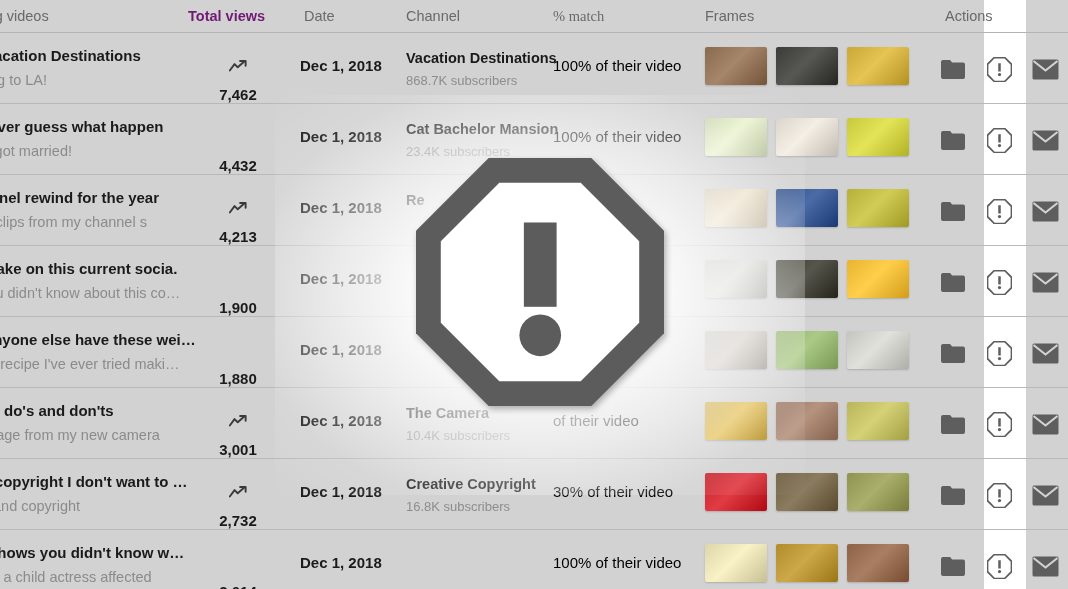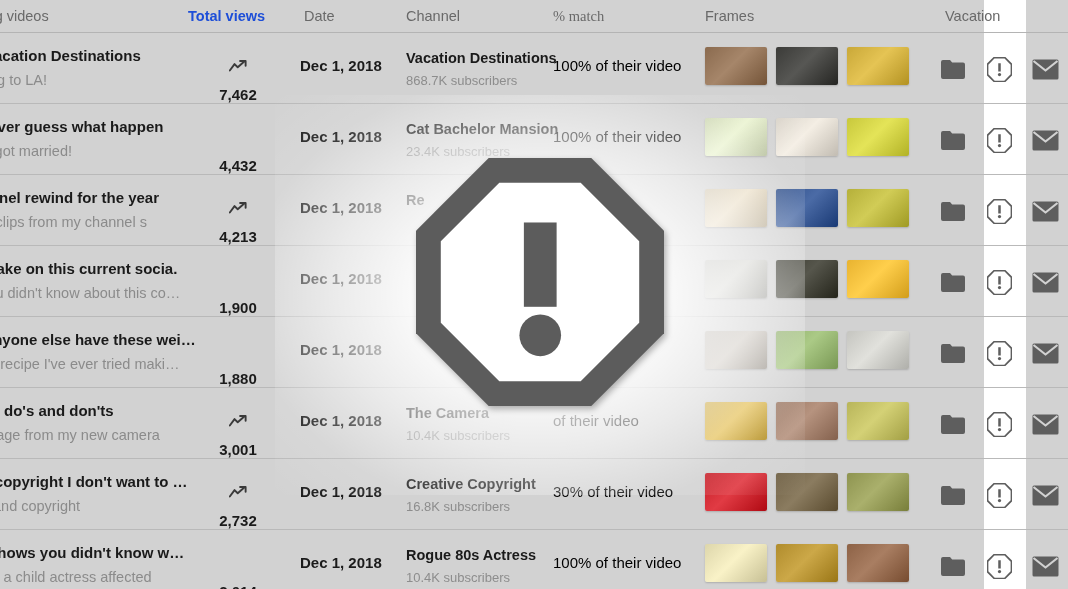--- a/index.html
+++ b/index.html
@@ -35,21 +35,21 @@
     width: 1068px;
     z-index: 2;
   }
 
   .thead {
     position: relative;
     height: 33px;
     border-bottom: 1px solid #b4b4b4;
   }
   .thead .cell { position: absolute; top: 8px; font-size: 14.5px; color: #696969; white-space: nowrap; }
-  .thead .cell.bold { color: #1d4ed8; font-weight: bold; }
+  .thead .cell.bold { color: #701a75; font-weight: bold; }
 
   .row {
     position: relative;
     height: 71px;
     border-bottom: 1px solid #b9b9b9;
   }
   .row:last-child { border-bottom: none; }
 
   .cell { position: absolute; }
 
@@ -142,21 +142,21 @@
 
   <div class="table">
 
     <div class="thead">
       <div class="cell" style="left:-36px;">tching videos</div>
       <div class="cell bold" style="left:188px;">Total views</div>
       <div class="cell" style="left:304px;">Date</div>
       <div class="cell" style="left:406px;">Channel</div>
       <div class="cell" style="left:553px;font-family:Liberation Serif, serif;">% match</div>
       <div class="cell" style="left:705px;">Frames</div>
-      <div class="cell" style="left:945px;">Vacation</div>
+      <div class="cell" style="left:945px;">Actions</div>
     </div>
 
     <div id="rows-container">
         <div class="row">
           <div class="cell col-video">
             <div class="v-title">10 Vacation Destinations</div>
             <div class="v-sub">velling to LA!</div>
           </div>
           <div class="cell col-views">
             <div class="views-wrap">
@@ -499,24 +499,20 @@
             <div class="v-title">TV Shows you didn't know w…</div>
             <div class="v-sub">being a child actress affected</div>
           </div>
           <div class="cell col-views">
             <div class="views-wrap">
               <span class="trend-icon hidden"></span>
               <span class="views-num">2,014</span>
             </div>
           </div>
           <div class="cell col-date"><span class="date-txt">Dec 1, 2018</span></div>
-          <div class="cell col-channel">
-            <div class="ch-name">Rogue 80s Actress</div>
-            <div class="ch-subs">10.4K subscribers</div>
-          </div>
           <div class="cell col-match"><span class="match-txt">100% of their video</span></div>
           <div class="cell col-frames">
             <div class="frames">
               <div class="thumb" style="background-image:linear-gradient(135deg,#ddd6ab 0%, #f9f2c7 45%, #c7c095 100%);"></div>
               <div class="thumb" style="background-image:linear-gradient(135deg,#b08c2c 0%, #cca848 45%, #9a7616 100%);"></div>
               <div class="thumb" style="background-image:linear-gradient(135deg,#8d6246 0%, #a97e62 45%, #774c30 100%);"></div>
             </div>
           </div>
           <div class="cell col-actions">
             <div class="actions">

